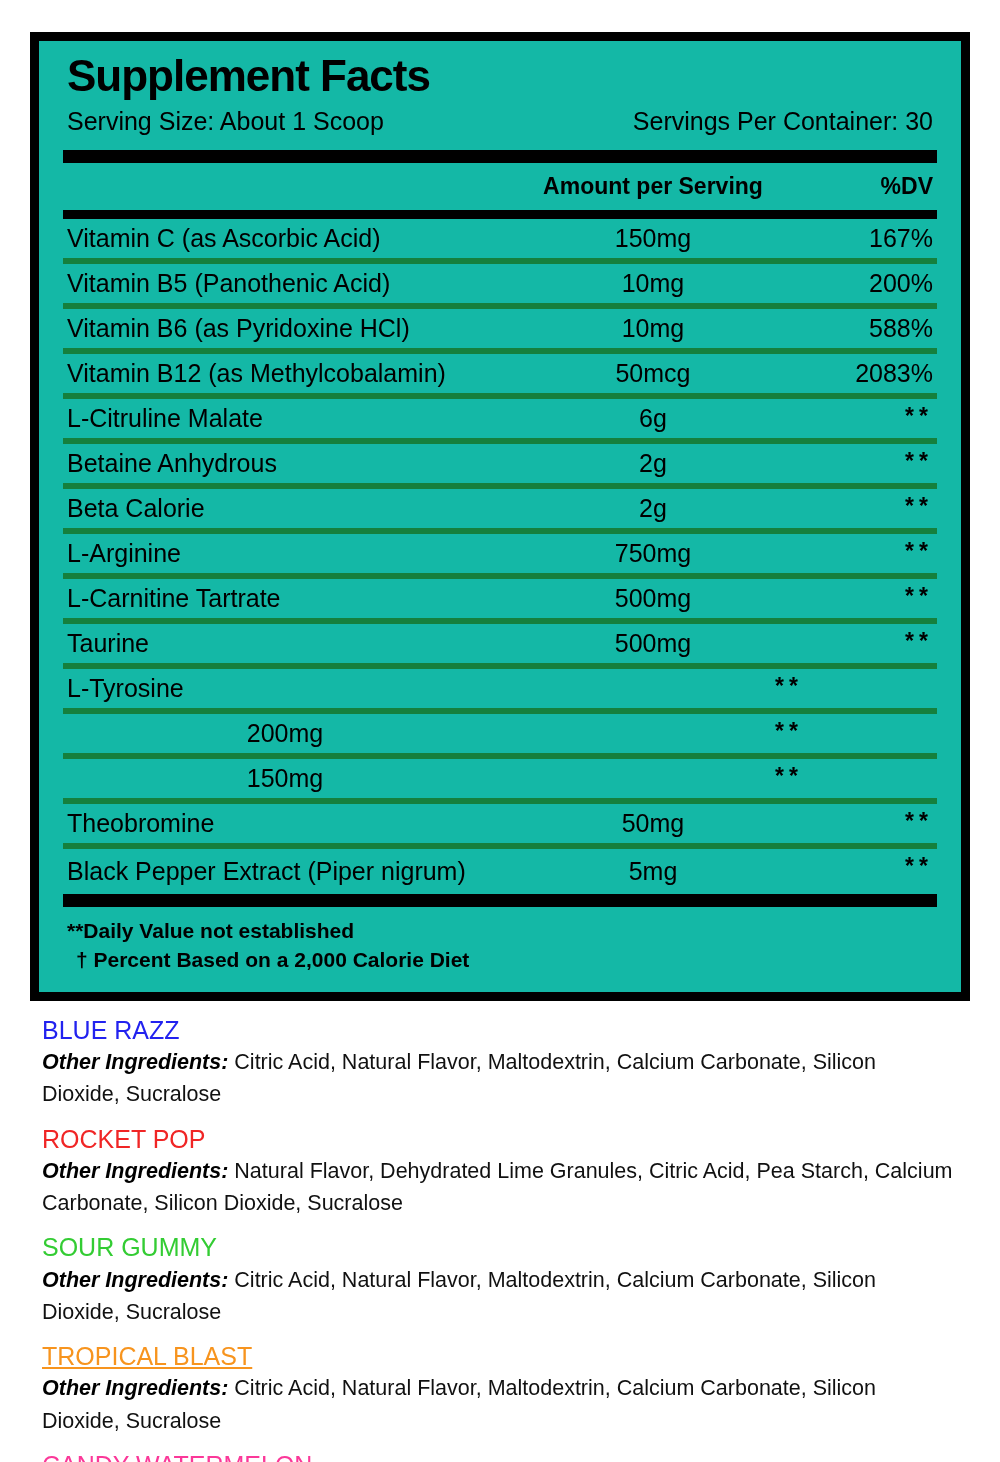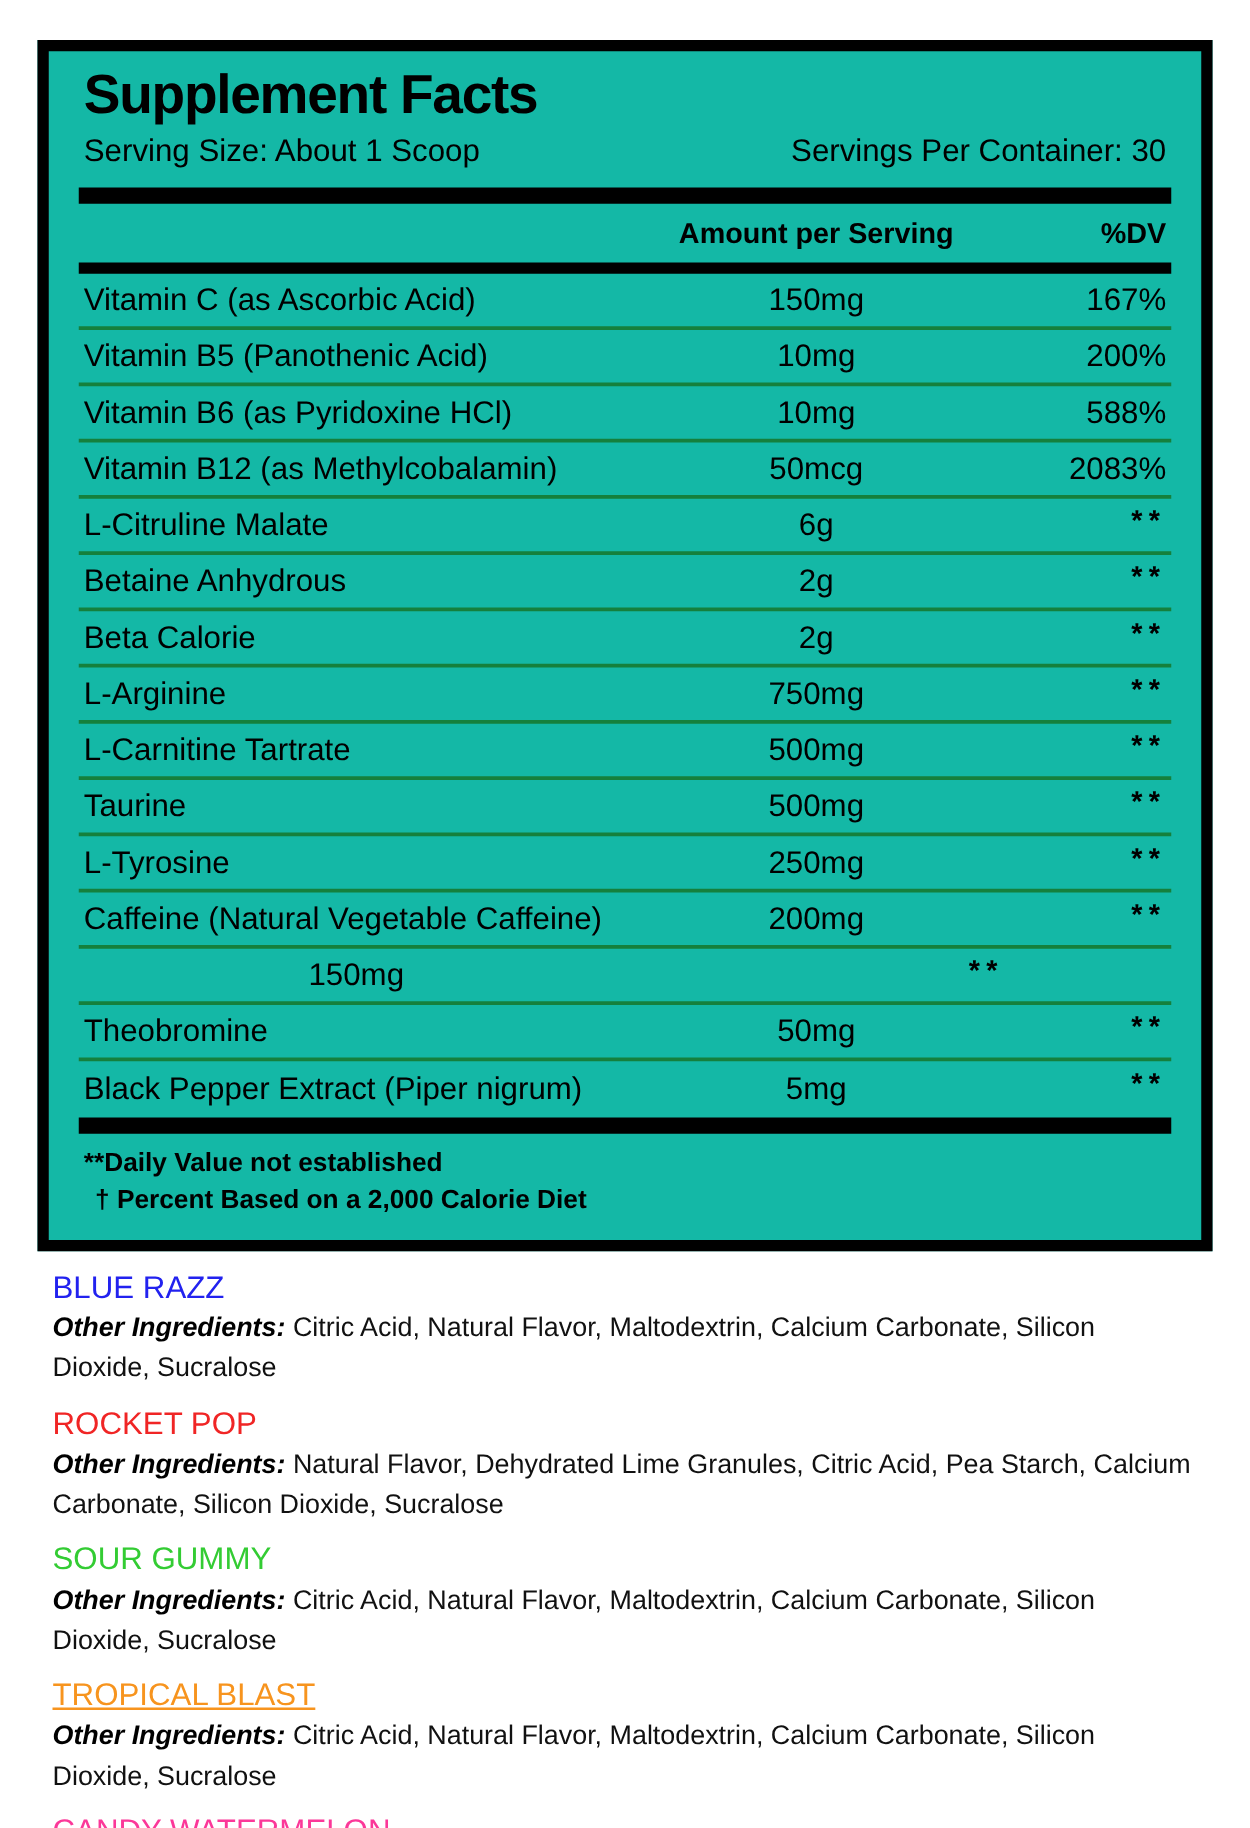--- a/index.html
+++ b/index.html
@@ -45,21 +45,21 @@
   .cols-header .amt-h { text-align: center; white-space: nowrap; }
   .cols-header .dv-h  { text-align: right; }
 
   .rows .row {
     display: grid;
     grid-template-columns: 1fr 300px 130px;
     font-size: 25px;
     min-height: 45px;
     align-items: center;
     padding: 1px 4px;
-    border-bottom: 3px solid #15803d;
+    border-bottom: 6px solid #15803d;
   }
   .rows .row:last-child { border-bottom: none; }
   .row .amt { text-align: center; }
   .row .dv  { text-align: right; }
   .row .dv.star {
     align-self: start;
     font-size: 23px;
     letter-spacing: 5px;
     line-height: 1;
     padding-top: 5px;
@@ -156,25 +156,23 @@
       <span class="amt">500mg</span>
       <span class="dv star">**</span>
     </div>
     <div class="row">
       <span class="nm">Taurine</span>
       <span class="amt">500mg</span>
       <span class="dv star">**</span>
     </div>
     <div class="row">
       <span class="nm">L-Tyrosine</span>
-      <span class="amt">250mg</span>
-      <span class="dv star">**</span>
-    </div>
-    <div class="row">
-      <span class="nm">Caffeine (Natural Vegetable Caffeine)</span>
+      <span class="dv star">**</span>
+    </div>
+    <div class="row">
       <span class="amt">200mg</span>
       <span class="dv star">**</span>
     </div>
     <div class="row">
       <span class="amt">150mg</span>
       <span class="dv star">**</span>
     </div>
     <div class="row">
       <span class="nm">Theobromine</span>
       <span class="amt">50mg</span>

